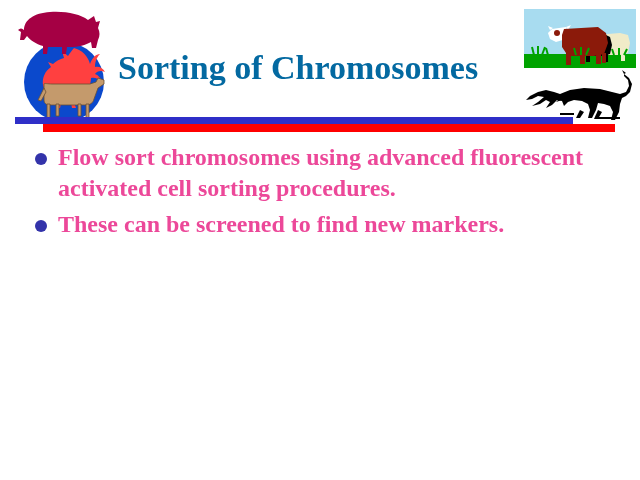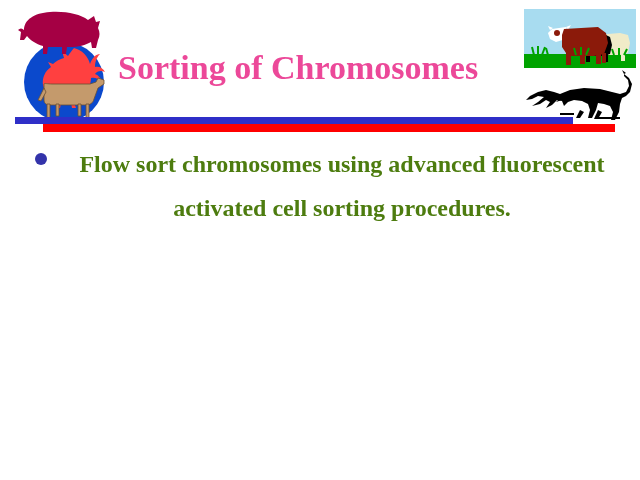--- a/index.html
+++ b/index.html
@@ -61,21 +61,21 @@
   #page-title {
     position: absolute;
     left: 118px;
     top: 48px;
     width: 410px;
     margin: 0;
     font-family: "Liberation Serif", "DejaVu Serif", serif;
     font-size: 34px;
     font-weight: bold;
     line-height: 40px;
-    color: #ec4899;
+    color: #0369a1;
     white-space: nowrap;
     letter-spacing: 0px;
   }
 
   
   #divider-blue {
     position: absolute;
     left: 15px;
     top: 117px;
     width: 558px;
@@ -101,24 +101,23 @@
     padding: 0;
     list-style: none;
   }
   .bullet-item {
     position: relative;
     padding-left: 28px;
     margin: 0 0 5px 0;
     font-family: "Liberation Serif", "DejaVu Serif", serif;
     font-size: 24px;
     font-weight: bold;
-    line-height: 44px;
-    color: #4d7c0f;
+    line-height: 31px;
+    color: #ec4899;
     text-indent: 0;
-    text-align: center;
   }
   .bullet-marker {
     position: absolute;
     left: 5px;
     top: 11px;
     width: 12px;
     height: 12px;
     border-radius: 50%;
     background: #3333aa;
   }
@@ -234,15 +233,19 @@
   </div>
 
   <div id="divider-blue"></div>
   <div id="divider-red"></div>
 
   <ul id="bullet-list">
     <li class="bullet-item">
       <span class="bullet-marker"></span>
       <span class="bullet-text">Flow sort chromosomes using advanced fluorescent activated cell sorting procedures.</span>
     </li>
+    <li class="bullet-item">
+      <span class="bullet-marker"></span>
+      <span class="bullet-text">These can be screened to find new markers.</span>
+    </li>
   </ul>
 
 </div>
 
 </body></html>

